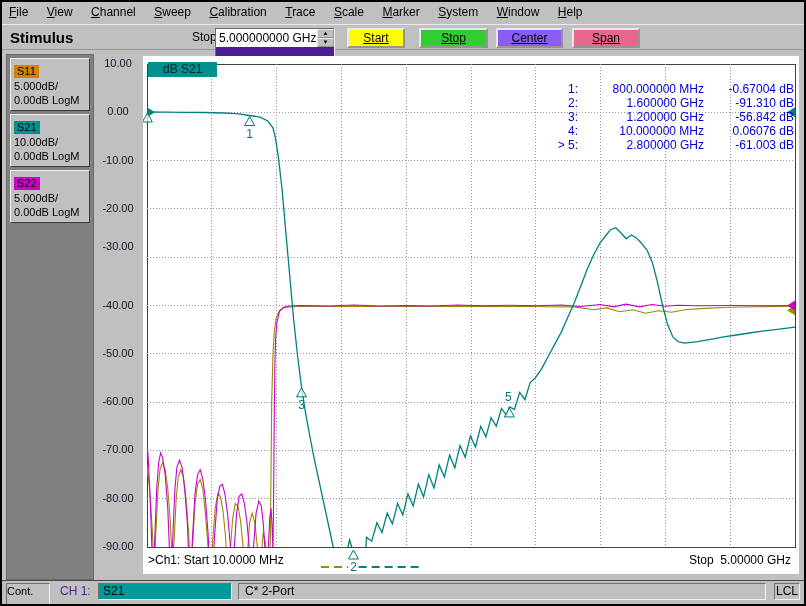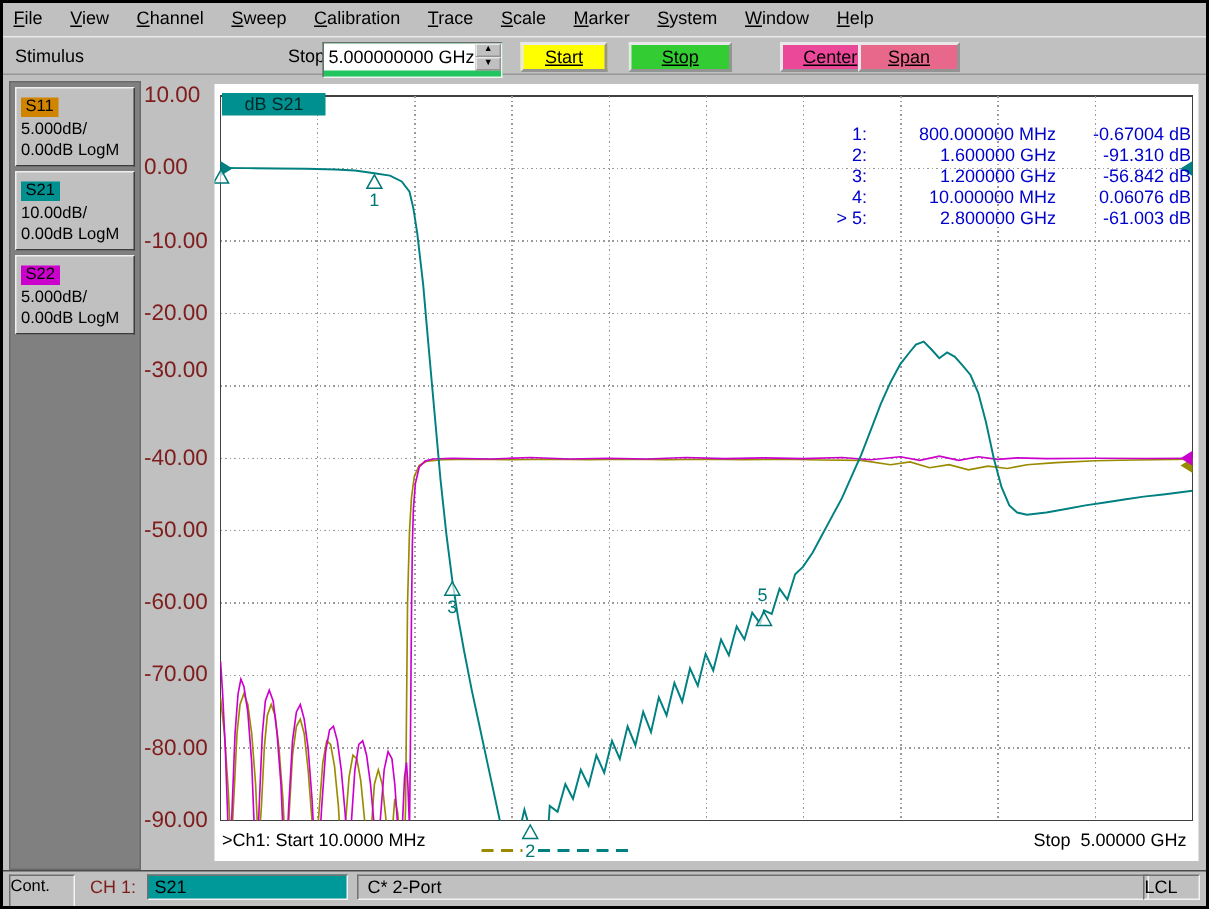--- a/index.html
+++ b/index.html
@@ -5,63 +5,63 @@
   *{margin:0;padding:0;box-sizing:border-box;font-family:"Liberation Sans",sans-serif;}
   body{width:806px;height:606px;background:#404040;}
   .window{position:relative;width:806px;height:606px;background:#c0c0c0;border:2px solid #000;overflow:hidden;}
   
   .menubar{position:absolute;left:0;top:0;width:802px;height:22px;background:#c0c0c0;}
   .menu-item{display:inline-block;padding:0 7px;line-height:21px;font-size:12px;color:#000;cursor:default;}
   .menu-item::first-letter{text-decoration:underline;}
   
   .stimbar{position:absolute;left:0;top:22px;width:802px;height:26px;background:#c0c0c0;
            border-top:1px solid #e9e9e9;box-shadow:inset 0 -1px 0 #979797;}
-  .stim-label{position:absolute;left:8px;top:0;line-height:25px;font-size:12px;color:#000;}
+  .stim-label{position:absolute;left:8px;top:0;line-height:25px;font-size:15px;color:#000;font-weight:bold;}
   .stop-label{position:absolute;left:190px;top:0;line-height:25px;font-size:12px;color:#000;}
-  .freq-wrap{position:absolute;left:213px;top:3px;width:120px;height:24px;background:#22c55e;
+  .freq-wrap{position:absolute;left:213px;top:3px;width:120px;height:36px;background:#4c1d95;
              border:1px solid;border-color:#6e6e6e #f2f2f2 #f2f2f2 #6e6e6e;}
   .freq-input{position:absolute;left:0;top:0;width:101px;height:18px;border:none;outline:none;
               font-size:12px;padding-left:3px;background:#fff;color:#000;}
   .spinner{position:absolute;right:0;top:0;width:17px;height:18px;}
   .spin{position:absolute;left:0;width:17px;height:9px;background:#c0c0c0;border:1px outset #e8e8e8;
         font-size:6px;line-height:7px;text-align:center;color:#000;cursor:pointer;}
   .spin.up{top:0}.spin.down{top:9px}
   .stim-btn{position:absolute;top:3px;height:20px;border:2px outset #e8e8e8;font-size:12px;color:#000;cursor:pointer;text-decoration:underline;}
   .btn-start{left:345px;width:58px;}
   .btn-stop{left:417px;width:69px;}
   .btn-center{left:494px;width:67px;}
   .btn-span{left:570px;width:68px;}
   
   .sidebar{position:absolute;left:4px;top:52px;width:88px;height:526px;background:#808080;border:1px solid #6a6a6a;}
   .trace-box{margin:3px 2px 3px 3px;width:80px;height:53px;background:#c0c0c0;cursor:pointer;
              border:1px solid;border-color:#efefef #3c3c3c #3c3c3c #efefef;padding:2px 3px;}
   .trace-chip{display:inline-block;font-size:11px;line-height:13px;padding:0 3px;color:#000;}
   .trace-scale,.trace-ref{font-size:11px;line-height:14px;color:#000;white-space:nowrap;}
   
-  .ytick{position:absolute;left:94px;width:44px;text-align:left;font-size:15px;line-height:15px;color:#7f1d1d;}
+  .ytick{position:absolute;left:94px;width:44px;text-align:center;font-size:11px;line-height:15px;color:#0f172a;}
   
   .plot{position:absolute;left:141px;top:54px;width:656px;height:518px;background:#fff;}
   .plot svg{position:absolute;left:0;top:0;}
   .plot svg text{font-family:"Liberation Sans",sans-serif;}
   .plot-chip{position:absolute;left:5px;top:6px;font-size:12px;line-height:15px;padding:0 15px;color:#002828;}
   .readout{position:absolute;top:26px;right:5px;}
   .readout-row{display:flex;font-size:12px;line-height:14px;color:#0000cc;white-space:pre;}
   .ro-id{width:40px;text-align:right;}
   .ro-freq{width:126px;text-align:right;}
   .ro-val{width:90px;text-align:right;}
   .footer-left{position:absolute;left:5px;top:497px;font-size:12px;color:#000;white-space:pre;}
   .footer-right{position:absolute;right:8px;top:497px;font-size:12px;color:#000;white-space:pre;}
   
   .statusbar{position:absolute;left:0;top:578px;width:802px;height:22px;background:#c0c0c0;border-top:1px solid #4a4a4a;}
   .sunken{border:1px solid;border-color:#707070 #f2f2f2 #f2f2f2 #707070;}
   .sb-cont{position:absolute;left:4px;top:2px;width:44px;height:28px;font-size:11px;line-height:15px;color:#000;}
-  .sb-ch{position:absolute;left:58px;top:2px;font-size:12px;line-height:17px;color:#7f1d1d;}
+  .sb-ch{position:absolute;left:58px;top:2px;font-size:12px;line-height:17px;color:#4c1d95;}
   .sb-trace{position:absolute;left:96px;top:2px;width:134px;height:17px;font-size:12px;line-height:15px;padding-left:4px;color:#000;cursor:pointer;}
   .sb-long{position:absolute;left:236px;top:2px;width:528px;height:17px;font-size:12px;line-height:15px;padding-left:6px;color:#000;}
-  .sb-lcl{position:absolute;right:4px;top:2px;width:38px;height:17px;font-size:12px;line-height:15px;color:#000;}
+  .sb-lcl{position:absolute;right:4px;top:2px;width:26px;height:17px;font-size:12px;text-align:center;line-height:15px;color:#000;}
 </style>
 </head>
 <body>
 
 <div class="window">
 
   <div class="menubar">
     <span class="menu-item">File</span>
     <span class="menu-item">View</span>
     <span class="menu-item">Channel</span>
@@ -80,21 +80,21 @@
     <span class="stop-label">Stop</span>
     <div class="freq-wrap">
       <input class="freq-input" value="5.000000000 GHz" style="">
       <div class="spinner">
         <div class="spin up">▲</div>
         <div class="spin down">▼</div>
       </div>
     </div>
     <button class="stim-btn btn-start" style="background: rgb(255, 255, 0);">Start</button>
     <button class="stim-btn btn-stop" style="background: rgb(51, 204, 51);">Stop</button>
-    <button class="stim-btn btn-center" style="background: #ec4899; margin-left: 24px;">Center</button>
+    <button class="stim-btn btn-center" style="background: #8b5cf6;">Center</button>
     <button class="stim-btn btn-span" style="background: rgb(232, 104, 140);">Span</button>
   </div>
 
   <div class="sidebar">
     <div class="trace-box">
       <span class="trace-chip" style="background: rgb(208, 132, 0);">S11</span>
       <div class="trace-scale">5.000dB/</div>
       <div class="trace-ref">0.00dB LogM</div>
     </div>
     <div class="trace-box">

